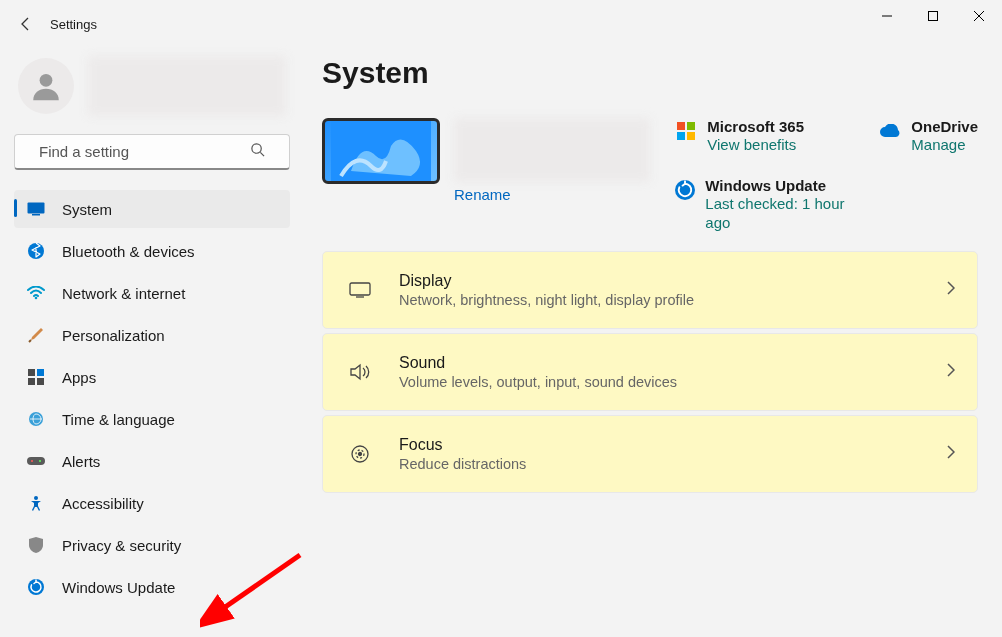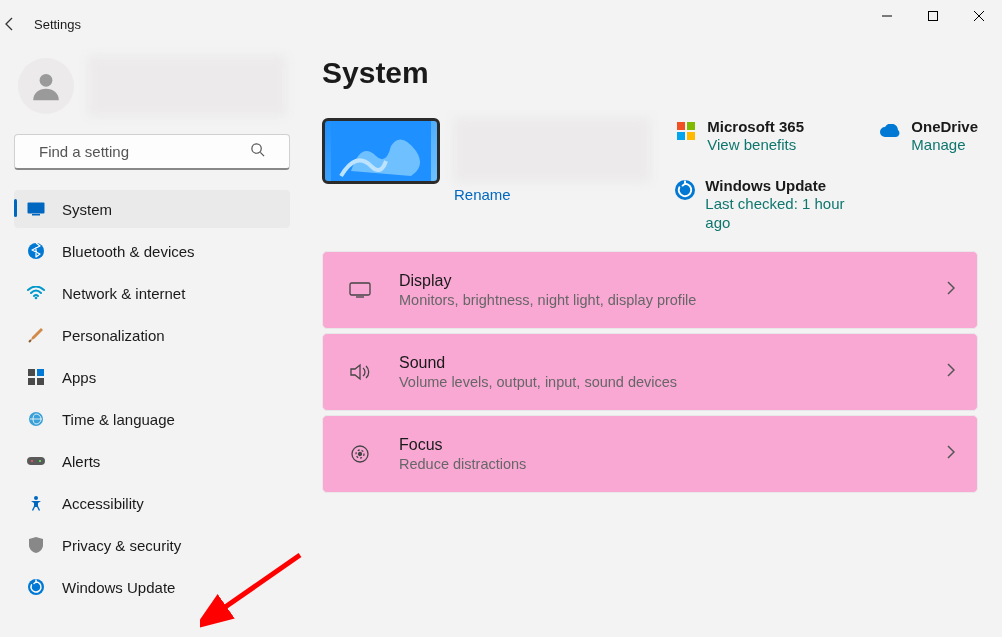--- a/index.html
+++ b/index.html
@@ -1,18 +1,18 @@
 <!DOCTYPE html>
 <html><head>
 <meta charset="utf-8">
 <style>
 * { margin: 0; padding: 0; box-sizing: border-box; font-family: "Segoe UI", sans-serif; }
 html, body { width: 1002px; height: 637px; background: #f3f3f3; color: #1a1a1a; overflow: hidden; }
 
-.titlebar { height: 48px; display: flex; align-items: center; position: relative; }
+.titlebar { height: 48px; display: flex; align-items: center; padding-left: 16px; position: relative; }
 .back-btn { width: 20px; height: 20px; display:flex; align-items:center; justify-content:center; cursor:pointer; }
 .title { margin-left: 14px; font-size: 13px; color:#1a1a1a; }
 .winctrls { position:absolute; right:0; top:0; display:flex; }
 .winctrls div { width:46px; height:32px; display:flex; align-items:center; justify-content:center; cursor:pointer; }
 
 .body { display:flex; height: calc(637px - 48px); }
 
 .sidebar { width: 300px; padding: 0 10px 0 14px; }
 .profile { display:flex; align-items:center; gap:14px; padding: 8px 4px 18px 4px; }
 .avatar { width:56px; height:56px; border-radius:50%; background:#eceaea; display:flex; align-items:center; justify-content:center; }
@@ -39,21 +39,21 @@
 .blur-dev { width:196px; height:64px; background:#eceaea; border-radius:3px; filter:blur(5px); }
 .rename { font-size:15px; color:#0067c0; cursor:pointer; }
 
 .right-grid { margin-left:auto; display:grid; grid-template-columns:auto auto; column-gap:34px; row-gap:22px; }
 .right-item { display:flex; align-items:flex-start; gap:10px; max-width:170px; }
 .ri-icon { width:22px; height:22px; margin-top:2px; display:flex; align-items:center; justify-content:center; }
 .ri-title { font-size:15px; font-weight:600; }
 .ri-sub { font-size:15px; color:#0f766e; line-height:1.3; }
 
 .cards { display:flex; flex-direction:column; gap:4px; }
-.card { display:flex; align-items:center; height:78px; background:#f9a8d4; border:1px solid #e8e8e8; border-radius:5px; padding: 0 22px; cursor:pointer;justify-content:space-between; }
+.card { display:flex; align-items:center; height:78px; background:#fef9c3; border:1px solid #e8e8e8; border-radius:5px; padding: 0 22px; cursor:pointer;justify-content:space-between; }
 .card-icon { width:30px; display:flex; align-items:center; justify-content:center; margin-right:24px; color:#444;}
 .card-body { display:flex; flex-direction:column; gap:2px; }
 .card-title { font-size:16px; }
 .card-sub { font-size:14.5px; color:#666; }
 .chevron { margin-left:auto; color:#555; }
 
 .arrow-annotation { position:absolute; pointer-events:none; }
 </style>
 </head>
 <body>
@@ -261,21 +261,21 @@
     <div class="cards">
       <div class="card">
         <span class="card-icon">
             <svg width="22" height="16" viewBox="0 0 22 16" fill="none" stroke="#444" stroke-width="1.3">
               <rect x="1" y="1" width="20" height="12" rx="1.5"></rect>
               <line x1="7" y1="15" x2="15" y2="15"></line>
             </svg>
           </span>
         <div class="card-body">
           <div class="card-title">Display</div>
-          <div class="card-sub">Monitors, brightness, night light, display profile</div>
+          <div class="card-sub">Network, brightness, night light, display profile</div>
         </div>
         <span class="chevron"><svg width="8" height="14" viewBox="0 0 8 14">
               <path d="M1 1 L7 7 L1 13" stroke="#555" stroke-width="1.5" fill="none"></path>
             </svg></span>
       </div>
 
       <div class="card">
         <span class="card-icon">
             <svg width="22" height="18" viewBox="0 0 22 18" fill="none" stroke="#444" stroke-width="1.3">
               <path d="M2 6v6h4l5 4V2L6 6z"></path>

